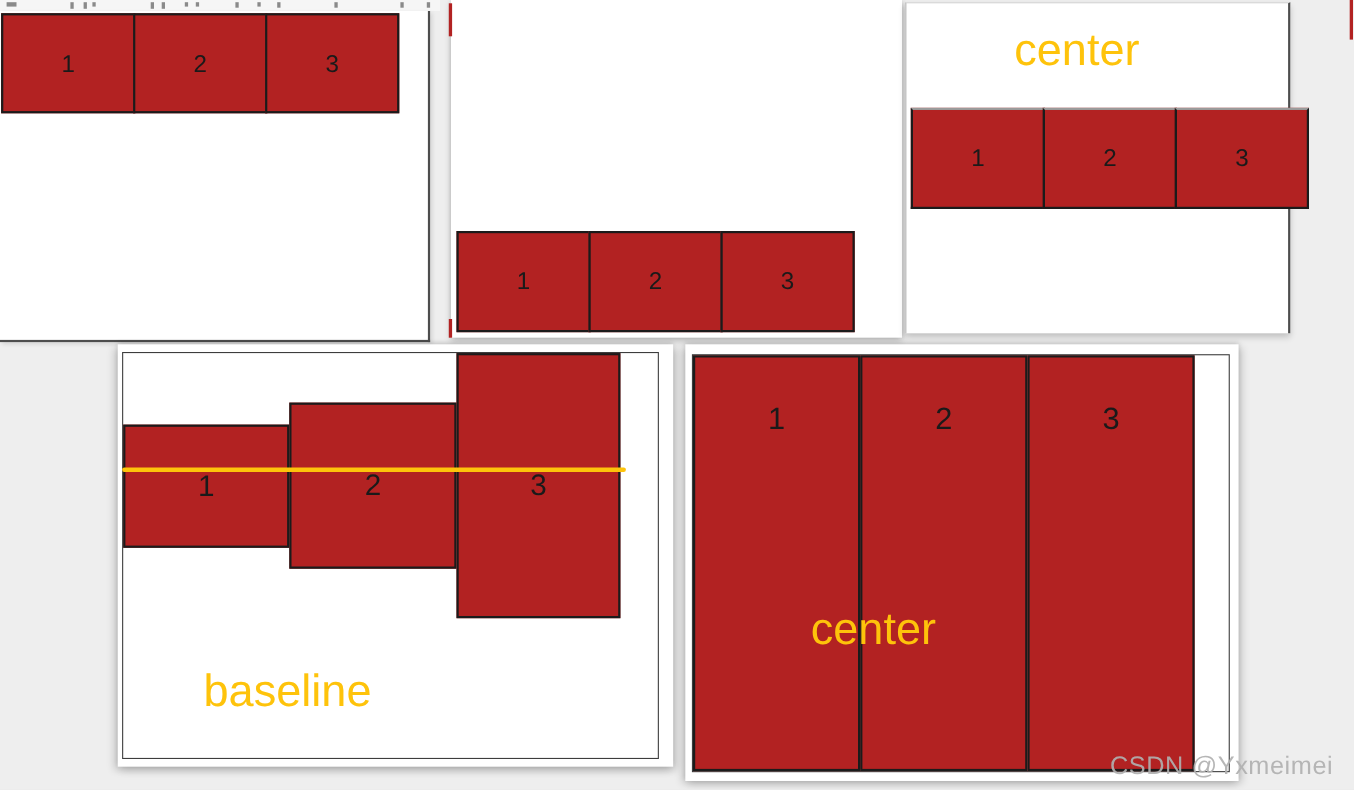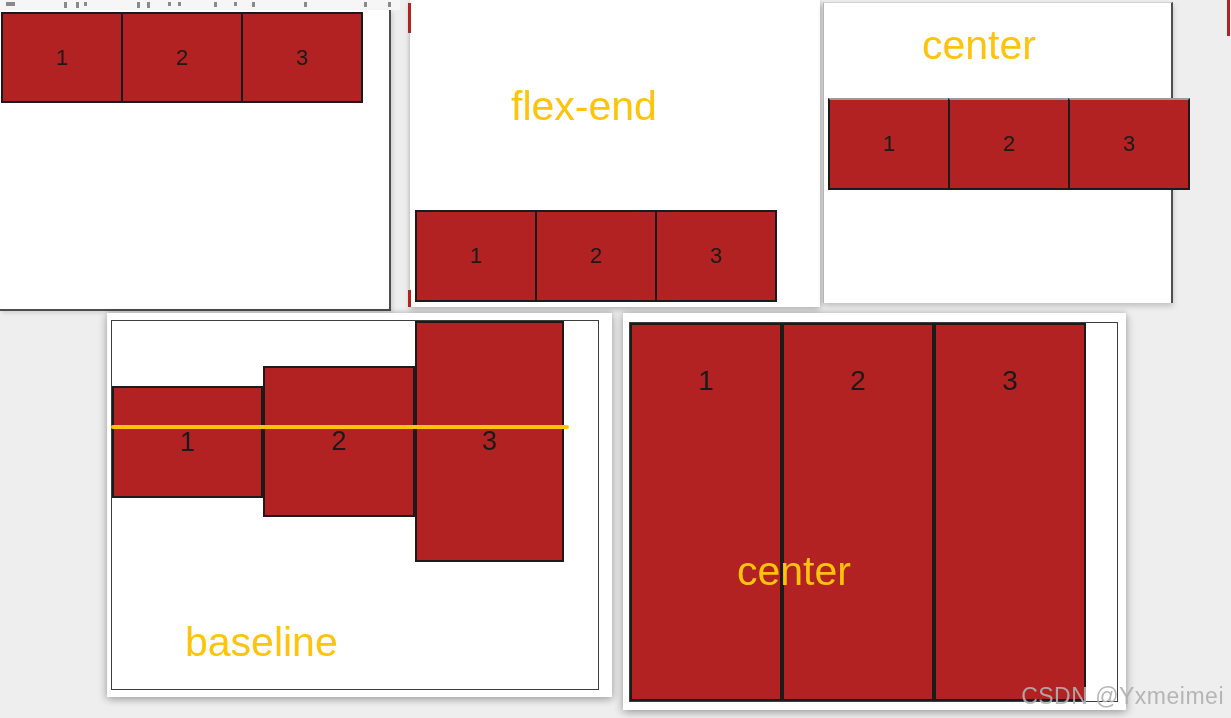--- a/index.html
+++ b/index.html
@@ -64,21 +64,21 @@
     border:1px solid #3d3d3d; background:#ffffff; display:flex; align-items:stretch; }
   .stretch-box .item { width:152px; align-items:flex-start; padding-top:40px; font-size:28px; }
   .card-stretch .caption { z-index:6; }
 
   
   .sliver { position:absolute; width:3px; background:#b22222; }
   .sliver-1 { left:408px; top:3px;  height:30px; }
   .sliver-2 { left:408px; top:290px; height:17px; }
   .sliver-3 { left:1227px; top:0;   height:36px; }
 
-  .watermark { position:absolute; right:7px; top:683px; font-size:23px;
+  .watermark { position:absolute; right:19px; top:683px; font-size:23px;
     color:rgba(176,176,176,.92); letter-spacing:.5px; z-index:10; white-space:nowrap; }
 </style>
 </head>
 <body>
 
 <div class="page">
 
   <div class="top-strip">
     <i style="left:6px;width:9px;height:4px"></i>
     <i style="left:64px;width:3px;height:6px"></i>
@@ -104,21 +104,20 @@
       <div class="item">
           <span>2</span>
         </div>
       <div class="item">
           <span>3</span>
         </div>
     </div>
   </section>
 
   <section class="card card-flexend">
-    <div class="caption" style="left:101px; top:86px;">flex-end</div>
     <div class="row">
       <div class="item">
           <span>1</span>
         </div>
       <div class="item">
           <span>2</span>
         </div>
       <div class="item">
           <span>3</span>
         </div>
@@ -145,21 +144,21 @@
     <div class="item b-item1">
         <span>1</span>
       </div>
     <div class="item b-item2">
         <span>2</span>
       </div>
     <div class="item b-item3">
         <span>3</span>
       </div>
     <div class="baseline-line"></div>
-    <div class="caption" style="left:78px; top:309px;">baseline</div>
+    <div class="caption" style="left:78px; top:295px;">baseline</div>
   </section>
 
   <section class="card card-stretch">
     <div class="stretch-box">
       <div class="item">
           <span>1</span>
         </div>
       <div class="item">
           <span>2</span>
         </div>

